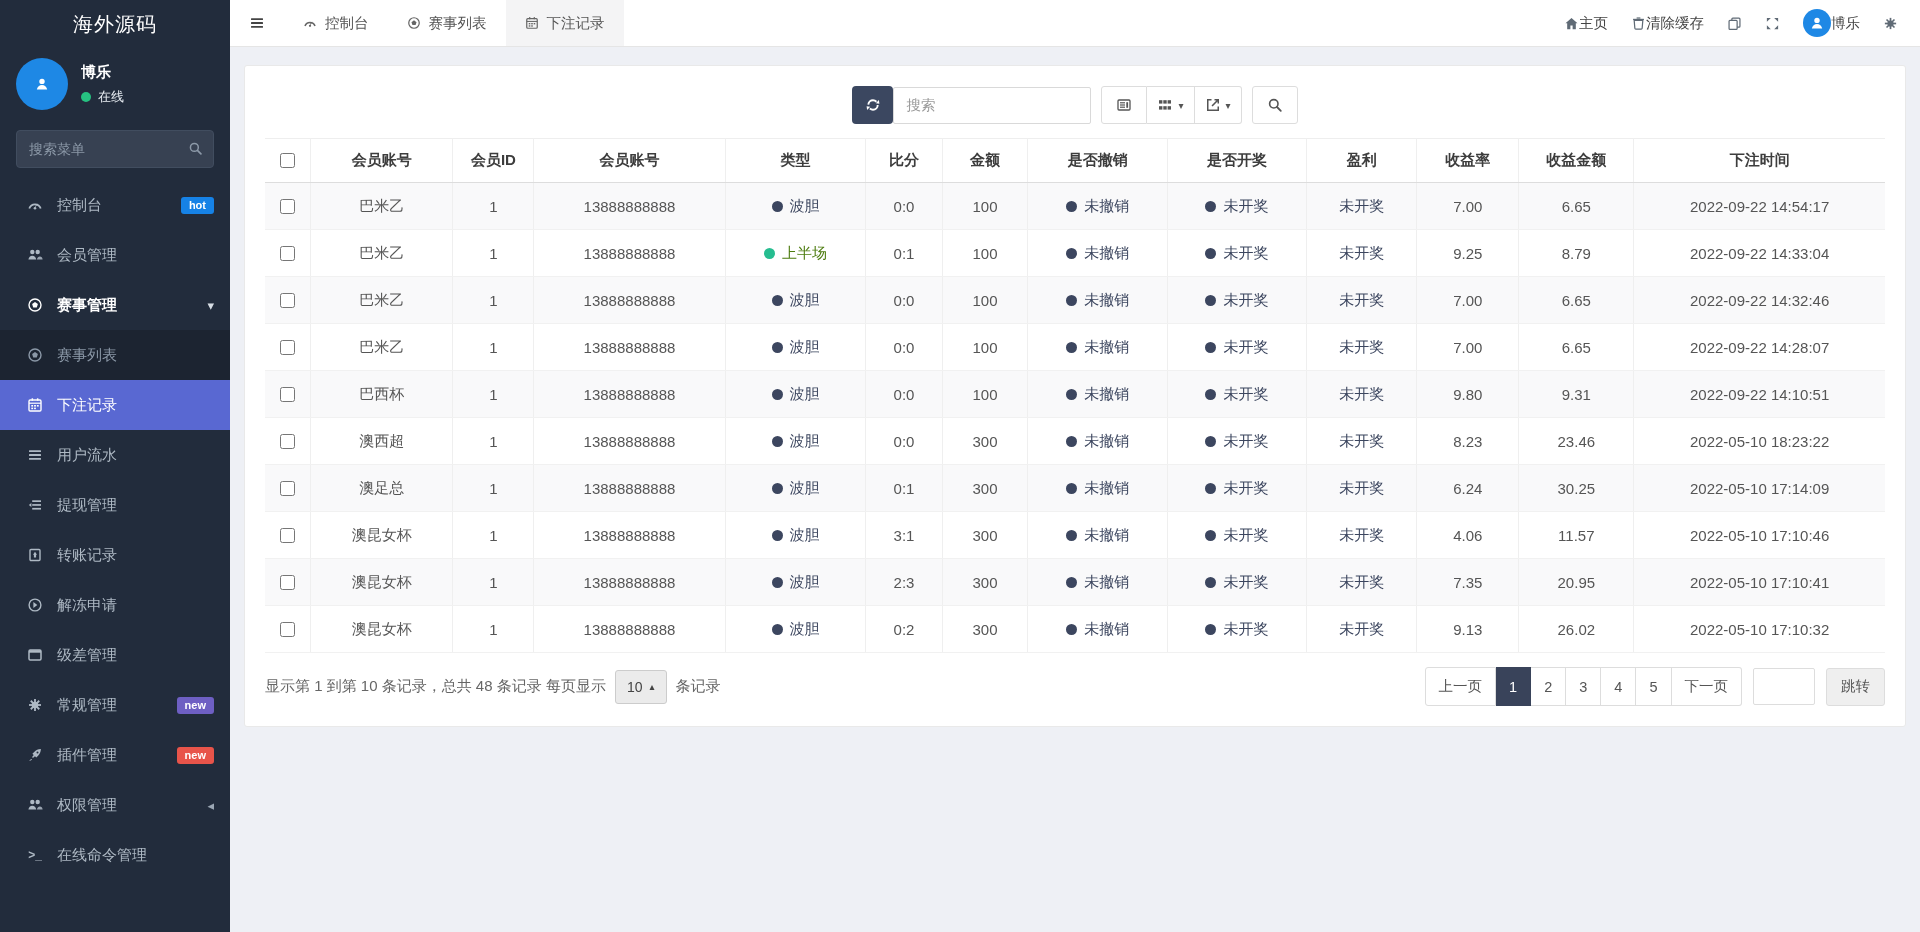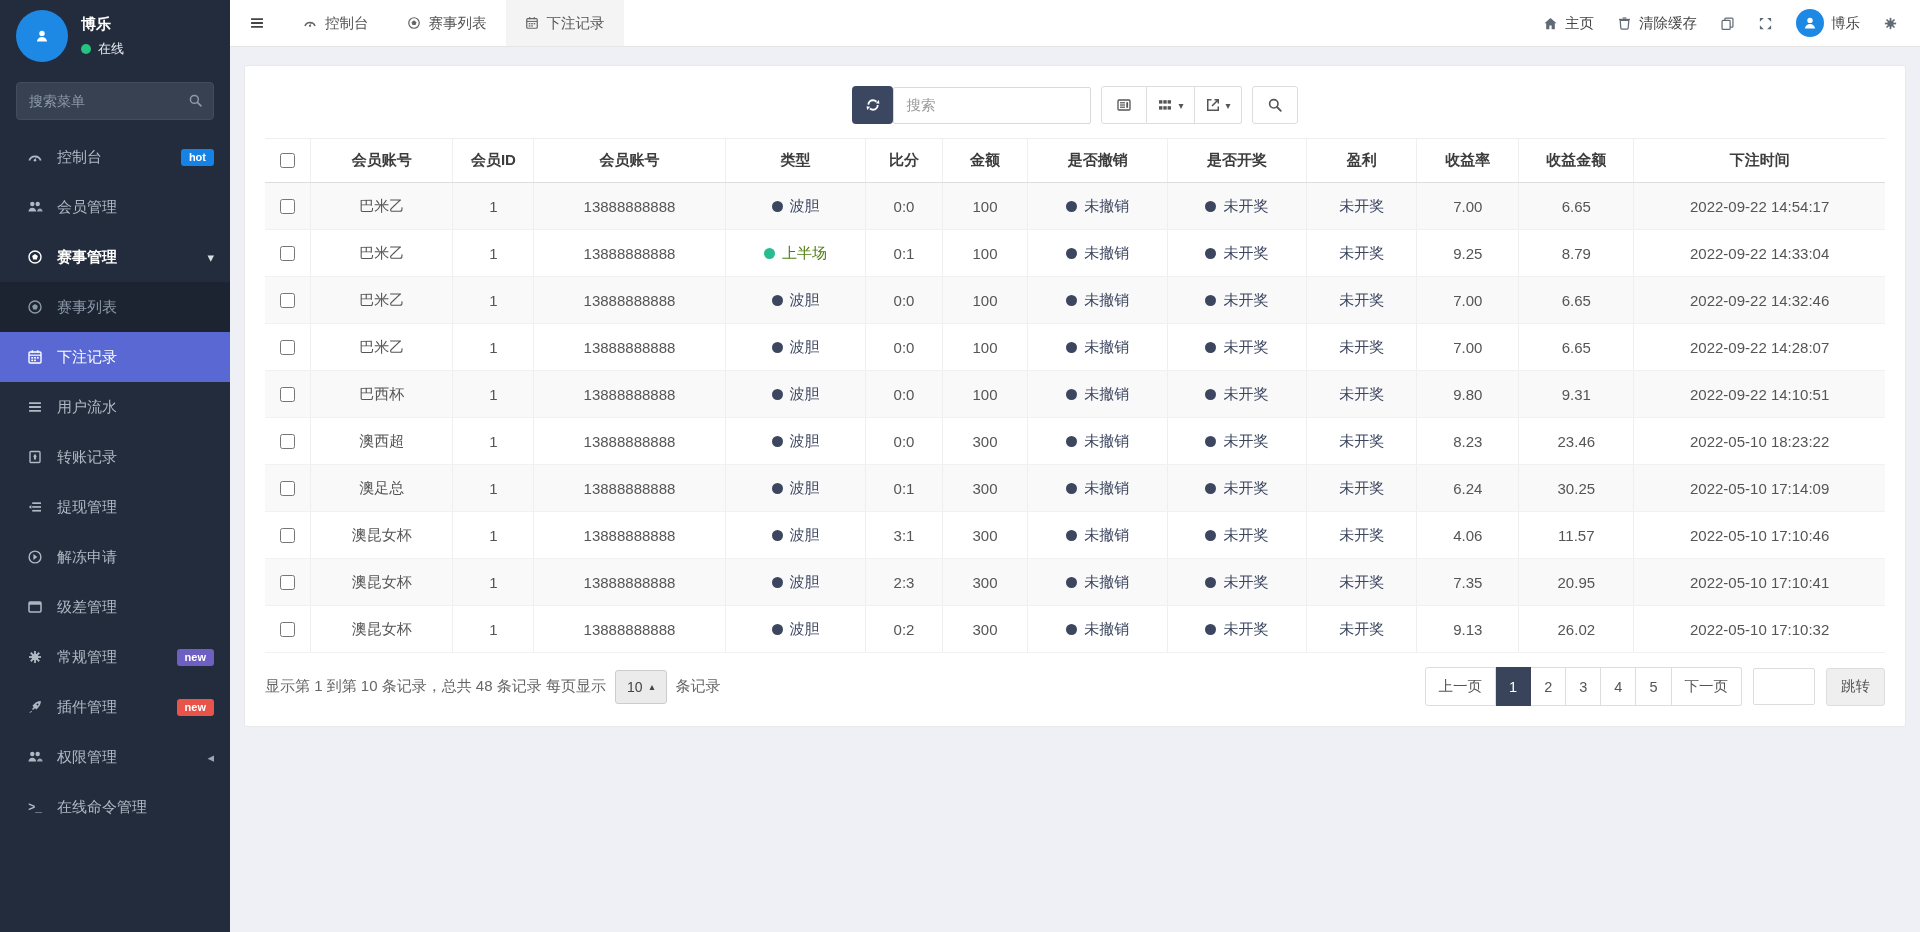--- a/index.html
+++ b/index.html
@@ -41,21 +41,21 @@
 
   
   .main { flex:1; display:flex; flex-direction:column; min-width:0; }
   .navbar { height:47px; background:#fff; border-bottom:1px solid #e5e5e5; display:flex; align-items:stretch; font-size:14.5px; color:#555; flex-shrink:0; }
   .hamburger { width:54px; display:flex; align-items:center; justify-content:center; color:#444; cursor:pointer; font-size:17px; }
   .navtabs { display:flex; align-items:stretch; }
   .navtab { display:flex; align-items:center; gap:8px; padding:0 19px; cursor:pointer; color:#555; }
   .navtab .ic { color:#666; font-size:14px; }
   .navtab.active { background:#f4f4f5; }
   .nav-right { margin-left:auto; display:flex; align-items:center; gap:23px; padding-right:22px; color:#444; }
-  .nav-link { display:flex; align-items:center; gap:7px; cursor:pointer; }
+  .nav-link { display:flex; align-items:center; cursor:pointer; }
   .nav-link .ic { color:#5f6a75; font-size:15px; }
   .avatar-sm { width:28px; height:28px; border-radius:50%; background:#1e88e5; display:flex; align-items:center; justify-content:center; }
   .avatar-sm svg { width:16px; height:16px; }
 
   
   .content { flex:1; padding:18px 14px; }
   .card { background:#fff; border:1px solid #e9e9e9; border-radius:3px; padding:20px; }
   .card-toolbar { display:flex; justify-content:center; align-items:center; margin-bottom:14px; }
   .btn-refresh { width:41px; height:38px; background:#3b4760; color:#fff; border:none; border-radius:4px; cursor:pointer; display:flex; align-items:center; justify-content:center; font-size:15px; }
   .tright { display:flex; align-items:center; gap:10px; }
@@ -92,20 +92,21 @@
   .pgbtn.active { background:#39435a; border-color:#39435a; color:#fff; }
   .pginput { width:62px; height:37px; border:1px solid #ddd; border-radius:2px; outline:none; padding:0 8px; font-size:14px; }
   .pgjump { height:38px; padding:0 14px; background:#efefef; border:1px solid #ddd; border-radius:3px; color:#555; font-size:14.5px; cursor:pointer; }
 </style>
 </head>
 <body>
 
 <div class="app">
 
   <aside class="sidebar">
+    <div class="brand">海外源码</div>
     <div class="userpanel">
       <div class="avatar-lg">
         <span class="ic">
             <svg viewBox="0 0 16 16">
               <g fill="#fff">
                 <circle cx="8" cy="5.4" r="2.7"></circle>
                 <path d="M2.8 13.6c.5-3.1 2.6-4.7 5.2-4.7s4.7 1.6 5.2 4.7z"></path>
               </g>
             </svg>
           </span>
@@ -199,38 +200,38 @@
                 <rect x="2" y="7.1" width="12" height="1.8" rx=".5"></rect>
                 <rect x="2" y="10.9" width="12" height="1.8" rx=".5"></rect>
               </g>
             </svg>
           </span>
           <span class="mlabel">用户流水</span>
         </div>
         <div class="mitem">
           <span class="ic">
             <svg viewBox="0 0 16 16">
-              <rect x="3" y="2.5" width="10" height="11" rx="1" fill="none" stroke="currentColor" stroke-width="1.4"></rect>
-              <path fill="currentColor" d="M8 4.8l2 2.9H9.1v2.9H6.9V7.7H6z"></path>
-            </svg>
-          </span>
-          <span class="mlabel">转账记录</span>
-        </div>
-        <div class="mitem">
-          <span class="ic">
-            <svg viewBox="0 0 16 16">
               <g fill="currentColor">
                 <rect x="5.2" y="3.3" width="8.8" height="1.7"></rect>
                 <rect x="5.2" y="7.1" width="8.8" height="1.7"></rect>
                 <rect x="5.2" y="10.9" width="8.8" height="1.7"></rect>
                 <path d="M1.8 8l2.6-2v4z"></path>
               </g>
             </svg>
           </span>
           <span class="mlabel">提现管理</span>
+        </div>
+        <div class="mitem">
+          <span class="ic">
+            <svg viewBox="0 0 16 16">
+              <rect x="3" y="2.5" width="10" height="11" rx="1" fill="none" stroke="currentColor" stroke-width="1.4"></rect>
+              <path fill="currentColor" d="M8 4.8l2 2.9H9.1v2.9H6.9V7.7H6z"></path>
+            </svg>
+          </span>
+          <span class="mlabel">转账记录</span>
         </div>
         <div class="mitem">
           <span class="ic">
             <svg viewBox="0 0 16 16">
               <circle cx="8" cy="8" r="5.9" fill="none" stroke="currentColor" stroke-width="1.4"></circle>
               <path fill="currentColor" d="M6.4 5l3.9 3-3.9 3z"></path>
             </svg>
           </span>
           <span class="mlabel">解冻申请</span>
         </div>

